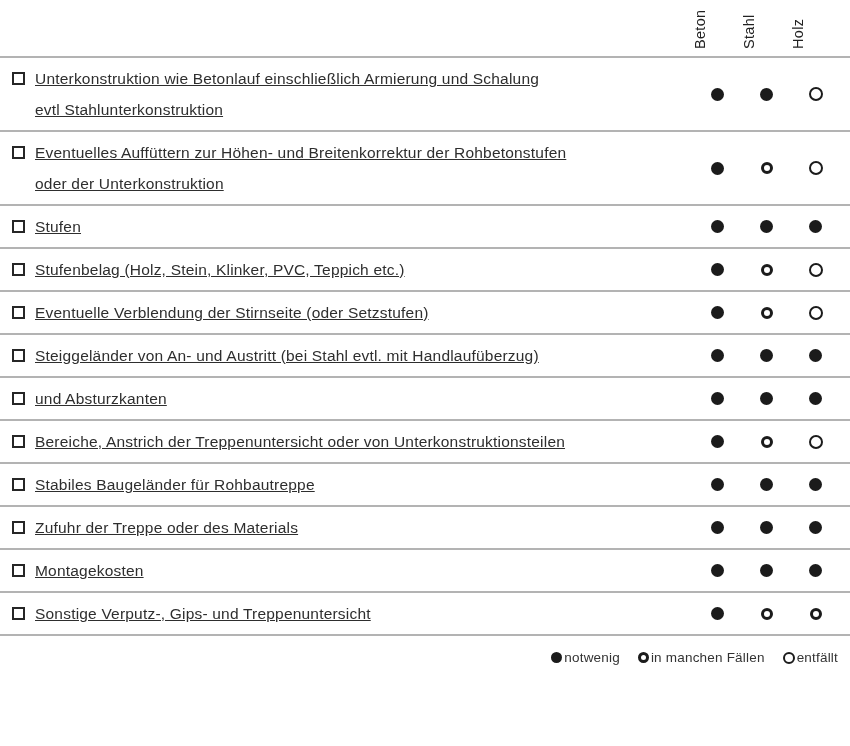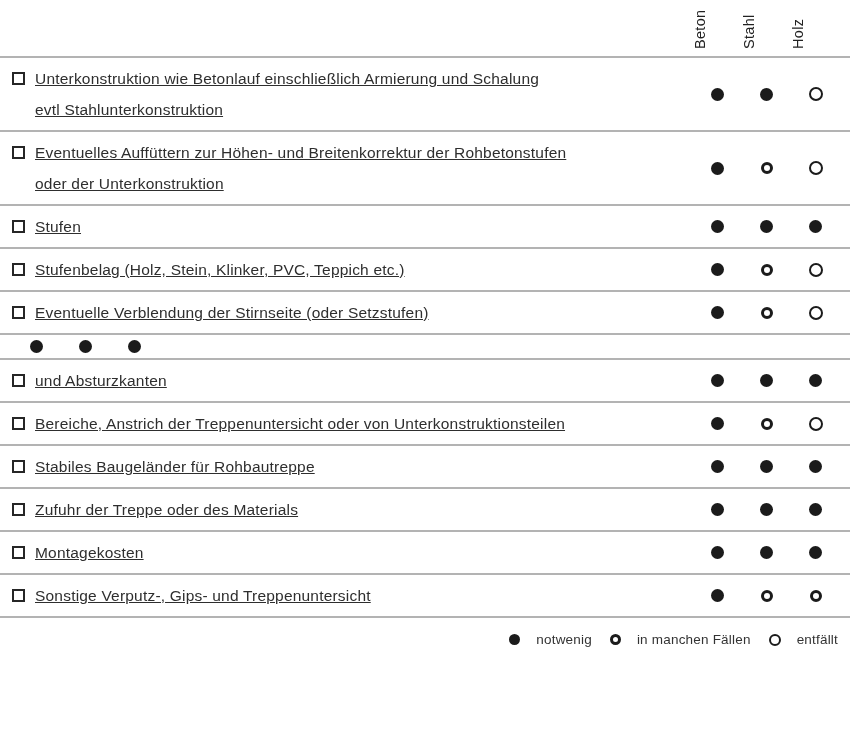--- a/index.html
+++ b/index.html
@@ -83,21 +83,21 @@
   .legend {
     display: flex;
     justify-content: flex-end;
     align-items: center;
     gap: 18px;
     padding: 14px 12px 0 0;
     font-size: 13.5px;
     color: #333;
     letter-spacing: 0.2px;
   }
-  .legend-item { display: flex; align-items: center; gap: 16px; }
+  .legend-item { display: flex; align-items: center; gap: 2px; }
   .legend .mark.filled { width: 11px; height: 11px; }
   .legend .mark.some   { width: 11px; height: 11px; border-width: 3px; }
   .legend .mark.open   { width: 12px; height: 12px; border-width: 2px; }
 </style>
 </head>
 <body>
 
 <div class="sheet">
 
   <div class="header" id="header">
@@ -203,20 +203,26 @@
           <span class="mark-cell">
             <span class="mark some"></span>
           </span>
           <span class="mark-cell">
             <span class="mark open"></span>
           </span>
         </div>
   </div>
 
   <div class="row">
+    <div class="label-cell">
+      <span class="checkbox"></span>
+      <div class="label-lines">
+            <div>Steiggeländer von An- und Austritt (bei Stahl evtl. mit Handlaufüberzug)</div>
+          </div>
+    </div>
     <div class="marks">
           <span class="mark-cell">
             <span class="mark filled"></span>
           </span>
           <span class="mark-cell">
             <span class="mark filled"></span>
           </span>
           <span class="mark-cell">
             <span class="mark filled"></span>
           </span>

